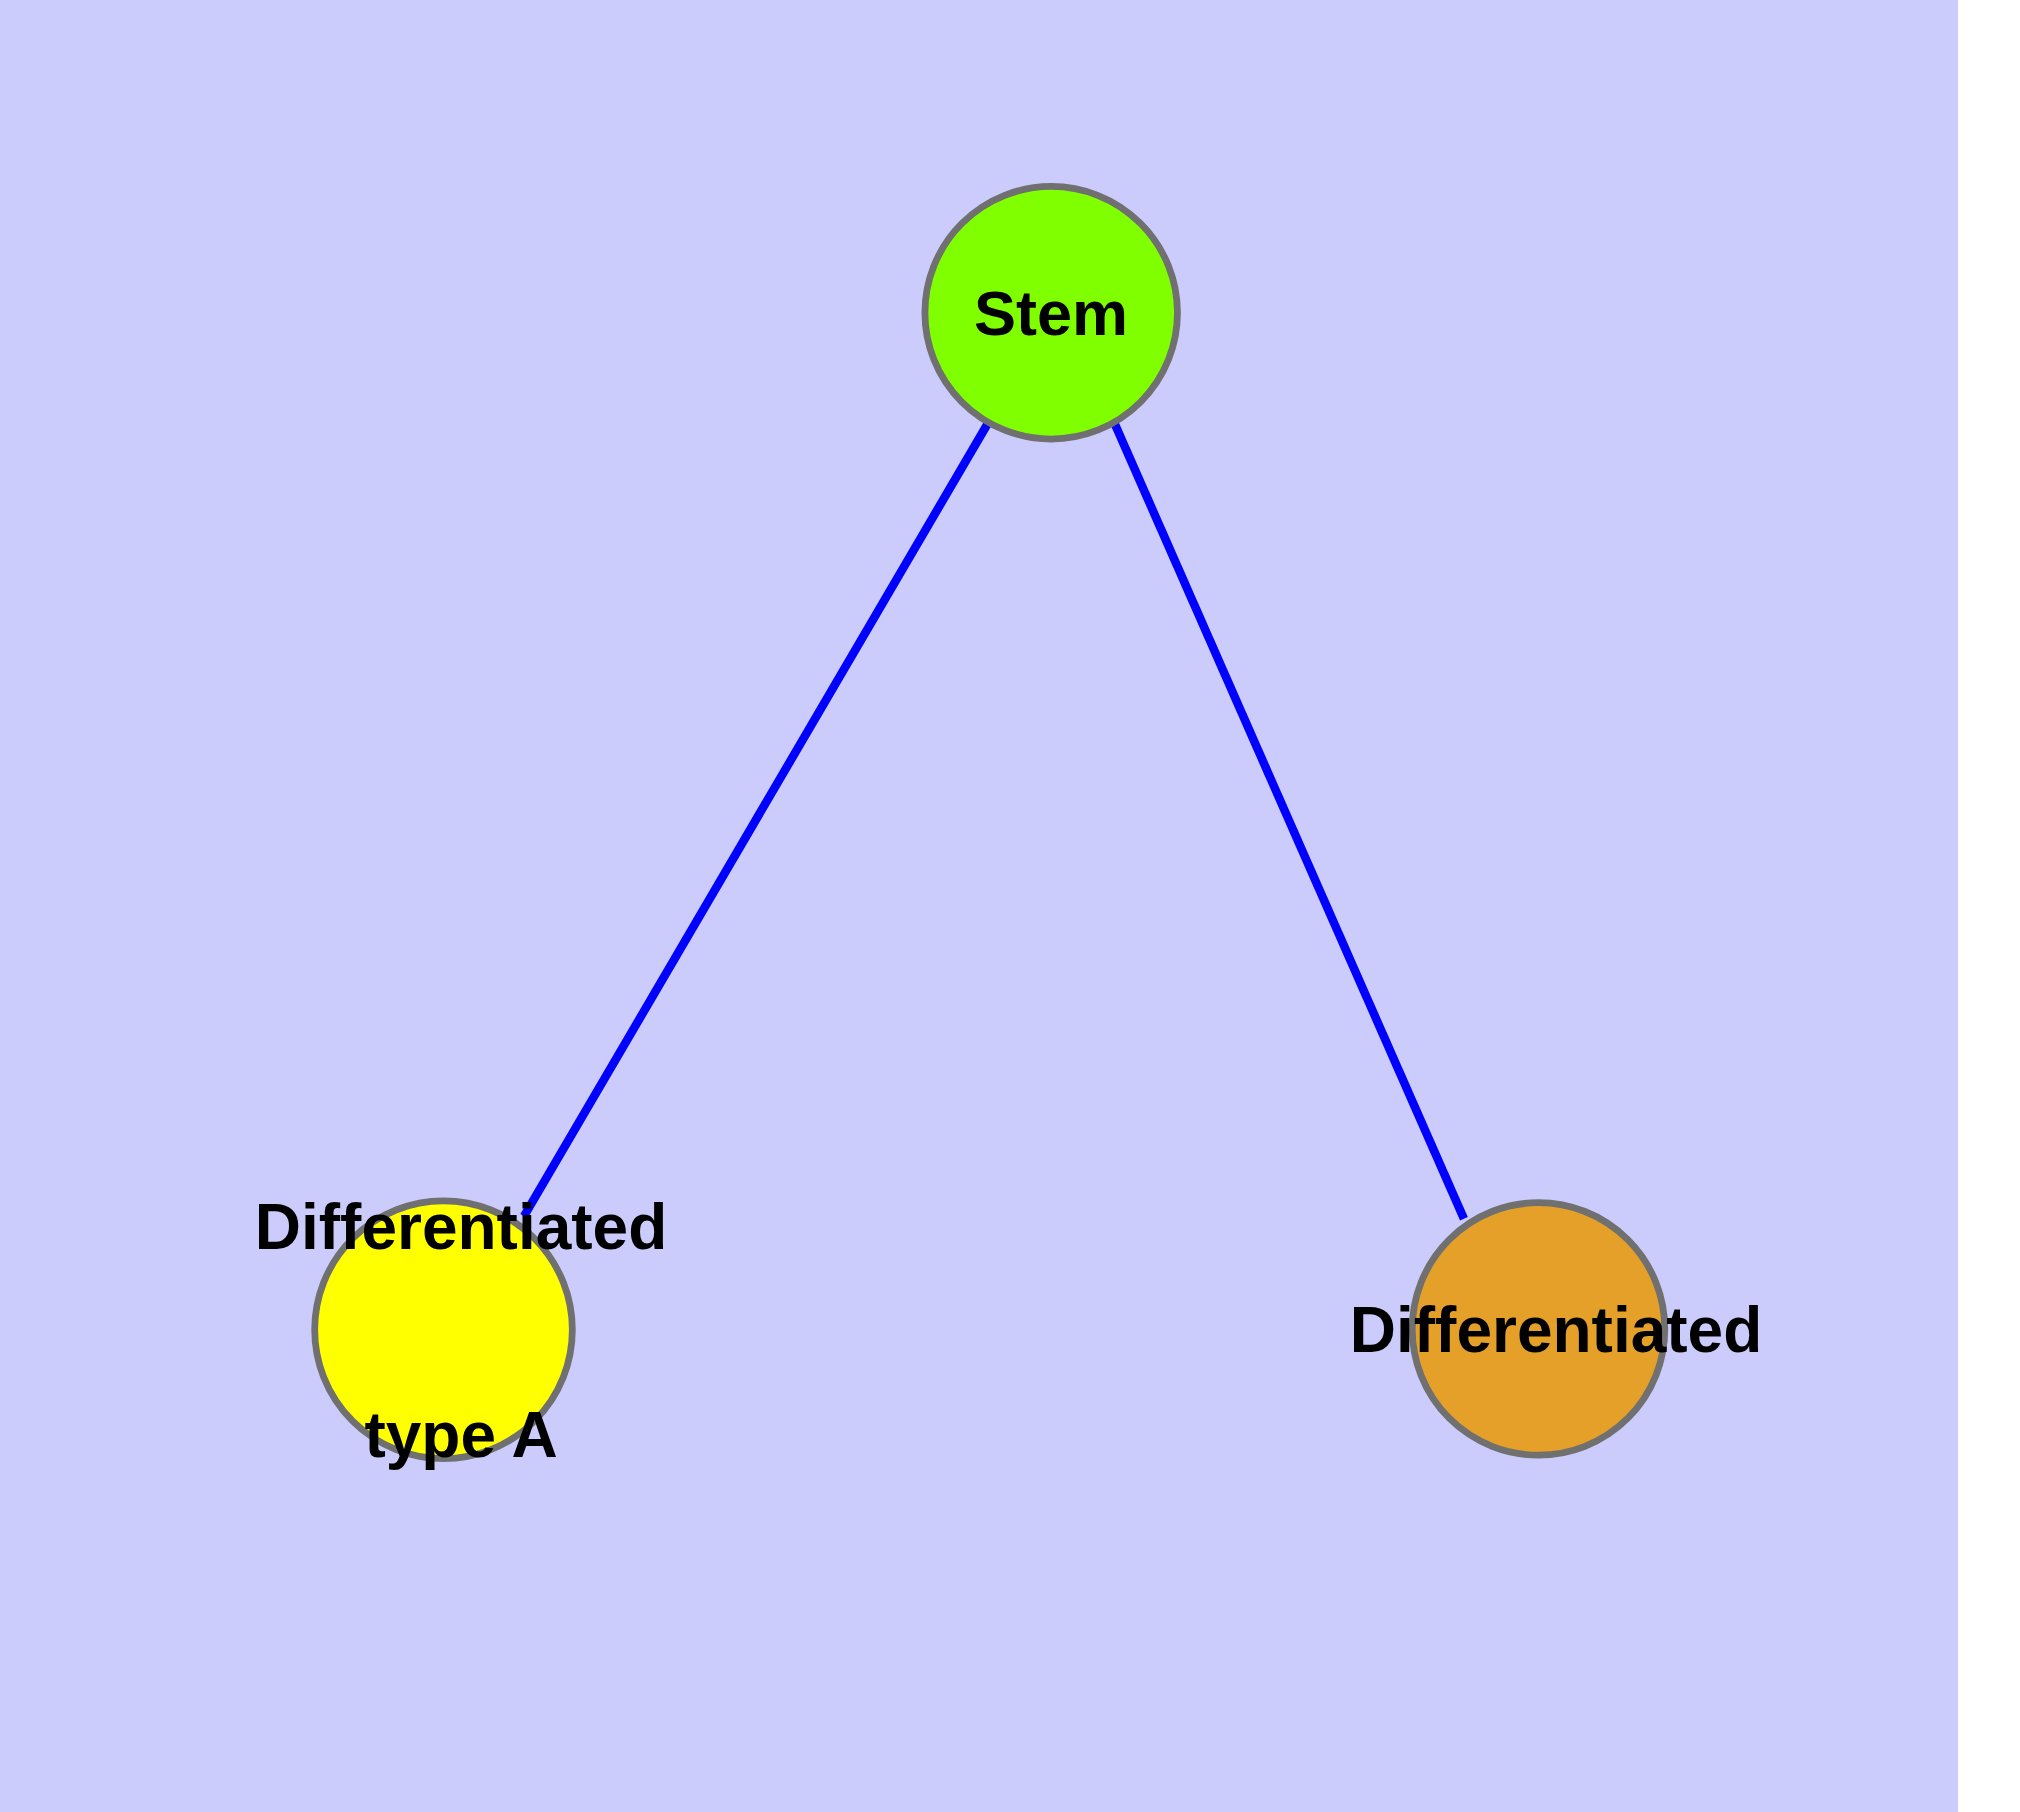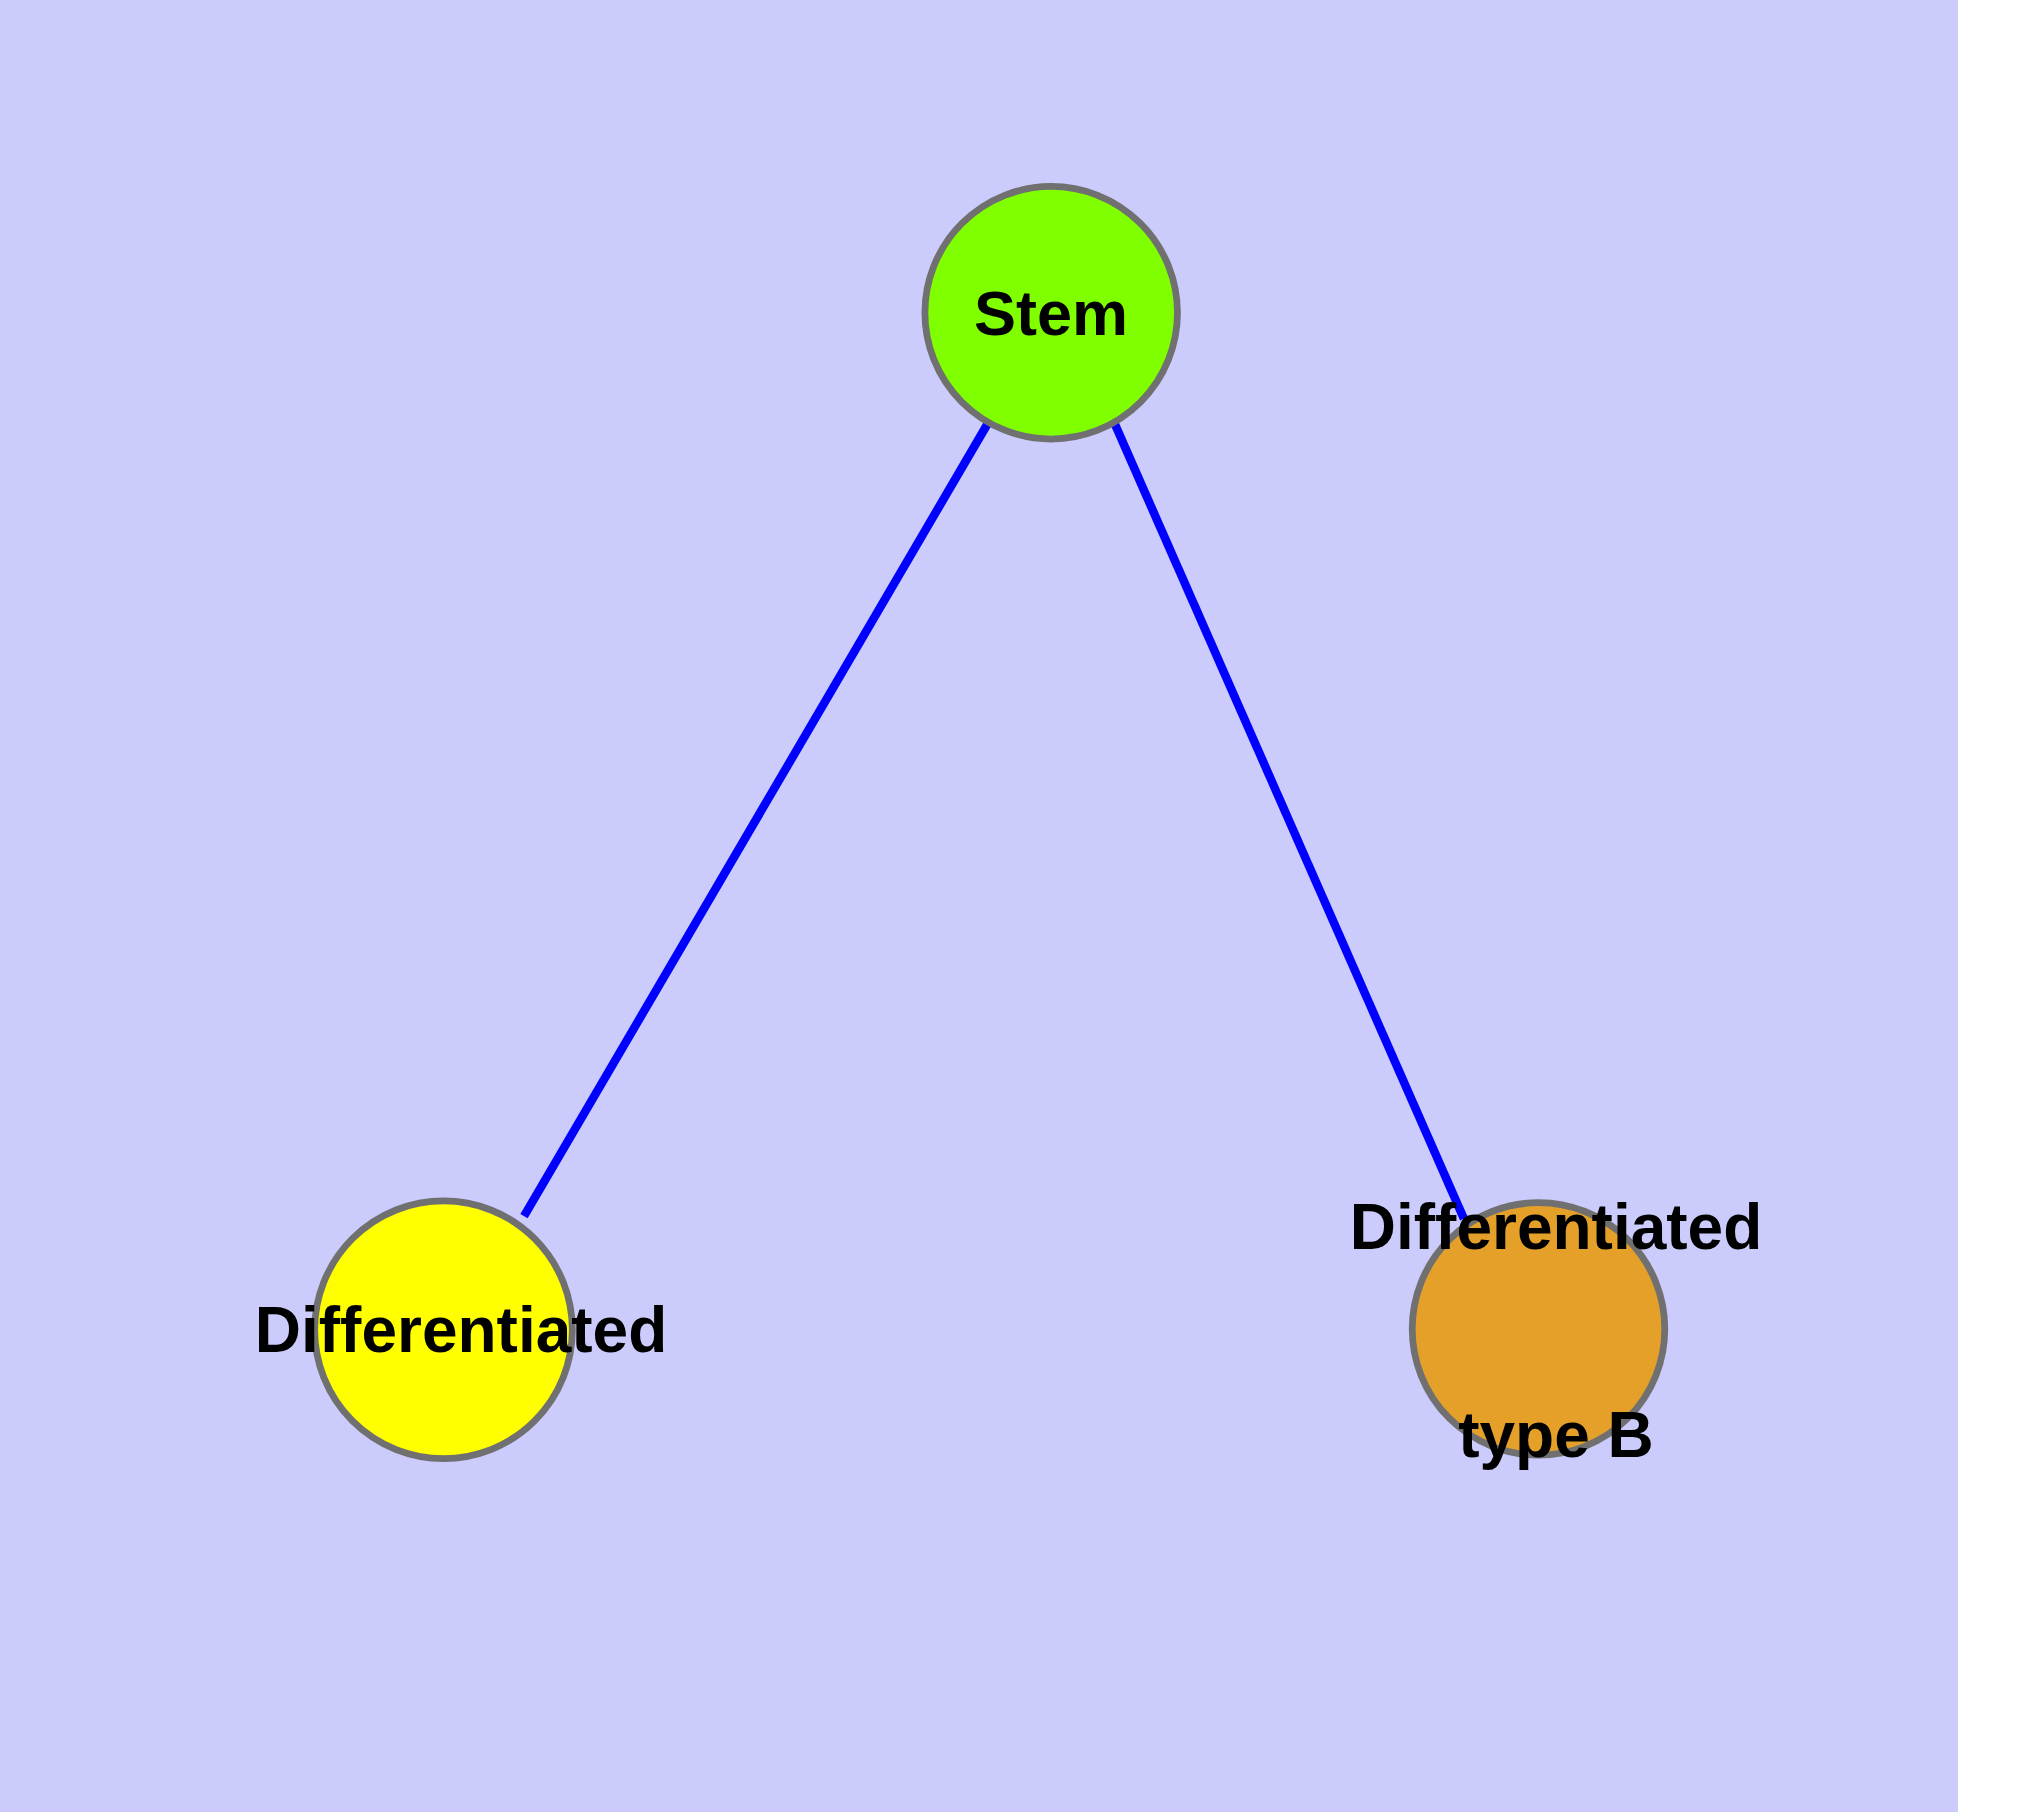--- a/index.html
+++ b/index.html
@@ -55,21 +55,21 @@
       <circle cx="1240" cy="369" r="149" fill="#7fff00" stroke="#707070" stroke-width="8"></circle>
       <circle cx="523" cy="1569" r="152" fill="#ffff00" stroke="#707070" stroke-width="8"></circle>
       <circle cx="1815" cy="1568" r="149" fill="#e5a02a" stroke="#707070" stroke-width="8"></circle>
     </g>
   </svg>
 
   <div class="node-label single" style="left:1051px; top:313px;">Stem</div>
 
   <div class="node-label double" style="left:421px; top:1331px;">
     <div>Differentiated</div>
+    <div>type A</div>
   </div>
 
   <div class="node-label double" style="left:1516px; top:1331px;">
     <div>Differentiated</div>
-    <div>type B</div>
   </div>
 
 </div>
 
 
 </body></html>

